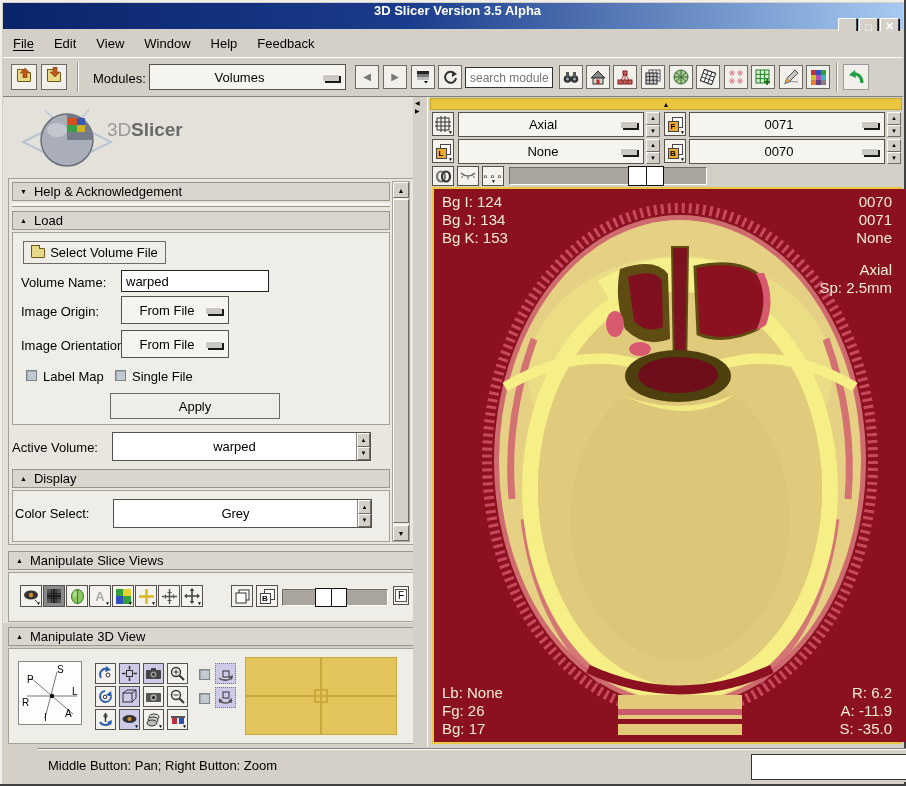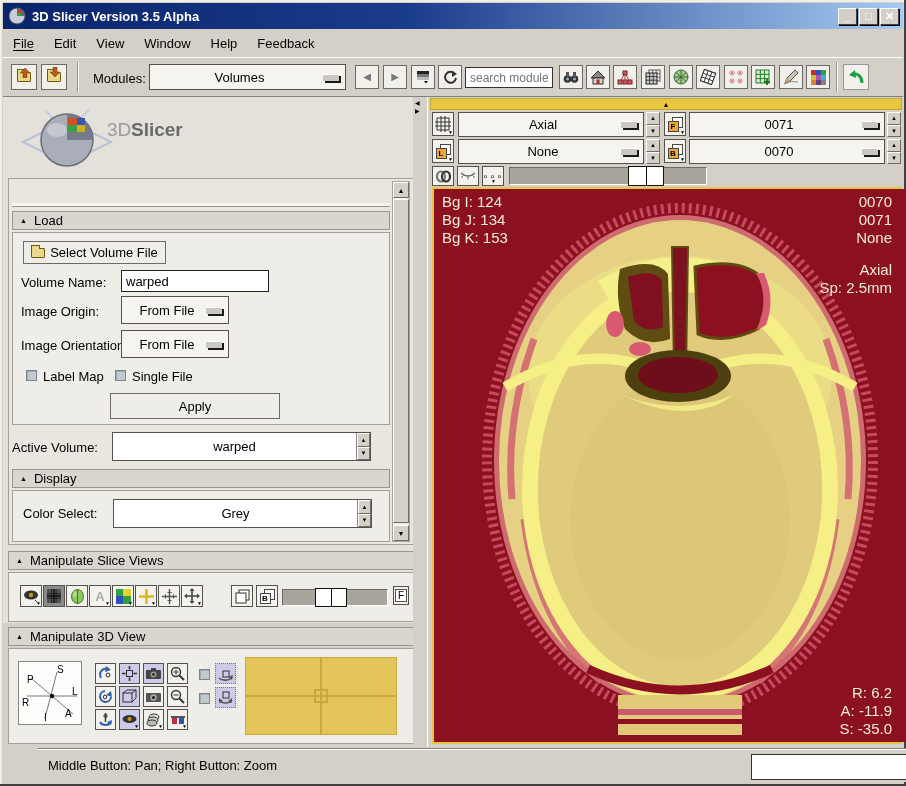--- a/index.html
+++ b/index.html
@@ -4,21 +4,21 @@
 <style>
   * { box-sizing: border-box; margin: 0; padding: 0; }
   html,body { width:906px; height:786px; overflow:hidden; }
   body { position:relative; background:#D4D0C8; font-family:"Liberation Sans",sans-serif; color:#000;
          box-shadow: inset -2px -2px 0 #404040, inset 2px 2px 0 #F0EEE9; }
   .abs { position:absolute; }
 
   
   .titlebar { left:3px; top:3px; width:900px; height:26px;
     background:linear-gradient(90deg,#0A246A 0%,#1A3C8C 45%,#A6CAF0 100%);
-    display:flex; align-items:center; padding-left:4px; color:#fff; font-weight:bold; font-size:13px; }
+    display:flex; align-items:center; padding-left:4px; color:#fff; font-weight:bold; font-size:13px;flex-direction:column; }
   .win-btn { width:19px; height:17px; background:#D4D0C8; border:1px solid; border-color:#FFFFFF #404040 #404040 #FFFFFF;
     box-shadow:1px 1px 0 #000; font-size:11px; font-weight:bold; margin-left:2px; display:flex; align-items:center; justify-content:center; }
   .menubar { left:3px; top:31px; width:900px; height:25px; display:flex; align-items:center; font-size:13px; background:#D4D0C8; }
   .menu-item { padding:3px 10px; }
   .toolbar { left:3px; top:57px; width:900px; height:40px; background:#D4D0C8;
     border-top:1px solid #FFFFFF; border-bottom:1px solid #808080;padding-left:7px; }
   .tbtn { position:absolute; background:#F2F0EB; border:1px solid #6E6B66; display:flex; align-items:center; justify-content:center; }
   .tsep { position:absolute; width:2px; background:#9a968e; border-right:1px solid #fff; }
   .motif { width:16px; height:7px; background:#CBC8C1; border-top:1px solid #fff; box-shadow:2px 2px 0 #1a1a1a; }
   .dd { position:absolute; background:#F6F4EF; border:1px solid #55524d; font-size:13px; display:flex; align-items:center; }
@@ -244,20 +244,24 @@
       <rect x="62" y="16" width="8" height="7" fill="#3858B0"></rect>
     <rect x="53" y="23" width="9" height="7" fill="#38A048"></rect>
       <rect x="62" y="23" width="8" height="7" fill="#D0B020"></rect>
     <ellipse cx="42" cy="28" rx="10" ry="7" fill="#D8DCE4" opacity="0.55"></ellipse>
     <text x="92" y="34" font-size="19" fill="#9A9A9A" font-family="Liberation Sans">3D</text>
     <text x="116" y="34" font-size="19" font-weight="bold" fill="#6A6A6A" font-family="Liberation Sans">Slicer</text>
   </svg>
 
   <div class="frame" style="left:5px;top:81px;width:406px;height:367px;background:#E9E6E0"></div>
 
+  <div class="hdr" style="left:9px;top:85px;width:378px">
+    <span class="tri">▼</span>
+    <span>Help &amp; Acknowledgement</span>
+  </div>
   <div class="abs" style="left:9px;top:106px;width:378px;height:4px;background:#F6F4F0;border-bottom:1px solid #9B968B"></div>
 
   <div class="hdr" style="left:9px;top:114px;width:378px">
     <span class="tri">▲</span>
     <span>Load</span>
   </div>
 
   <div class="frame" style="left:9px;top:135px;width:378px;height:193px">
     <div class="kwbtn" style="left:10px;top:8px;width:143px;height:23px">
       <div class="folder" style="margin-right:5px"></div>
@@ -295,21 +299,21 @@
           <span>▼</span>
         </div>
     </div>
   </div>
 
   <div class="hdr" style="left:9px;top:372px;width:378px">
     <span class="tri">▲</span>
     <span>Display</span>
   </div>
   <div class="frame" style="left:9px;top:393px;width:378px;height:52px">
-    <span class="lab" style="left:10px;top:15px">Color Select:</span>
+    <span class="lab" style="left:2px;top:15px">Color Select:</span>
     <div class="combo" style="left:100px;top:8px;width:259px;height:29px">
       <span class="val">Grey</span>
       <div class="spincol">
         <div class="spinbtn">
             <span>▲</span>
           </div>
         <div class="spinbtn">
             <span>▼</span>
           </div>
       </div>
@@ -695,20 +699,21 @@
       <path d="M172 206 Q228 228 284 206 Q240 238 172 206 Z" fill="#F2EA84"></path>
 
       <path d="M138 480 Q230 522 322 480" stroke="#8C1120" stroke-width="9" fill="none"></path>
       <rect x="168" y="506" width="124" height="40" fill="#E2CA7A"></rect>
       <rect x="168" y="520" width="124" height="6" fill="#C85A6A"></rect>
       <rect x="168" y="530" width="124" height="5" fill="#8C1120"></rect>
     </svg>
     <div class="overlay" style="left:8px;top:4px"><span>Bg I: 124</span><br><span>Bg J: 134</span><br><span>Bg K: 153</span></div>
     <div class="overlay r" style="right:8px;top:4px"><span>0070</span><br><span>0071</span><br><span>None</span></div>
     <div class="overlay r" style="right:8px;top:72px"><span>Axial</span><br><span>Sp: 2.5mm</span></div>
+    <div class="overlay" style="left:8px;bottom:4px"><span>Lb: None</span><br><span>Fg: 26</span><br><span>Bg: 17</span></div>
     <div class="overlay r" style="right:8px;bottom:4px"><span>R: 6.2</span><br><span>A: -11.9</span><br><span>S: -35.0</span></div>
   </div>
 </div>
 
 <div class="abs statusbar">
   <span class="abs" style="left:10px;top:9px">Middle Button: Pan; Right Button: Zoom</span>
   <div class="statusbox" style="left:713px;top:5px;width:160px;height:26px"></div>
   <div class="statusbox" style="left:875px;top:5px;width:20px;height:26px"></div>
 </div>
 

